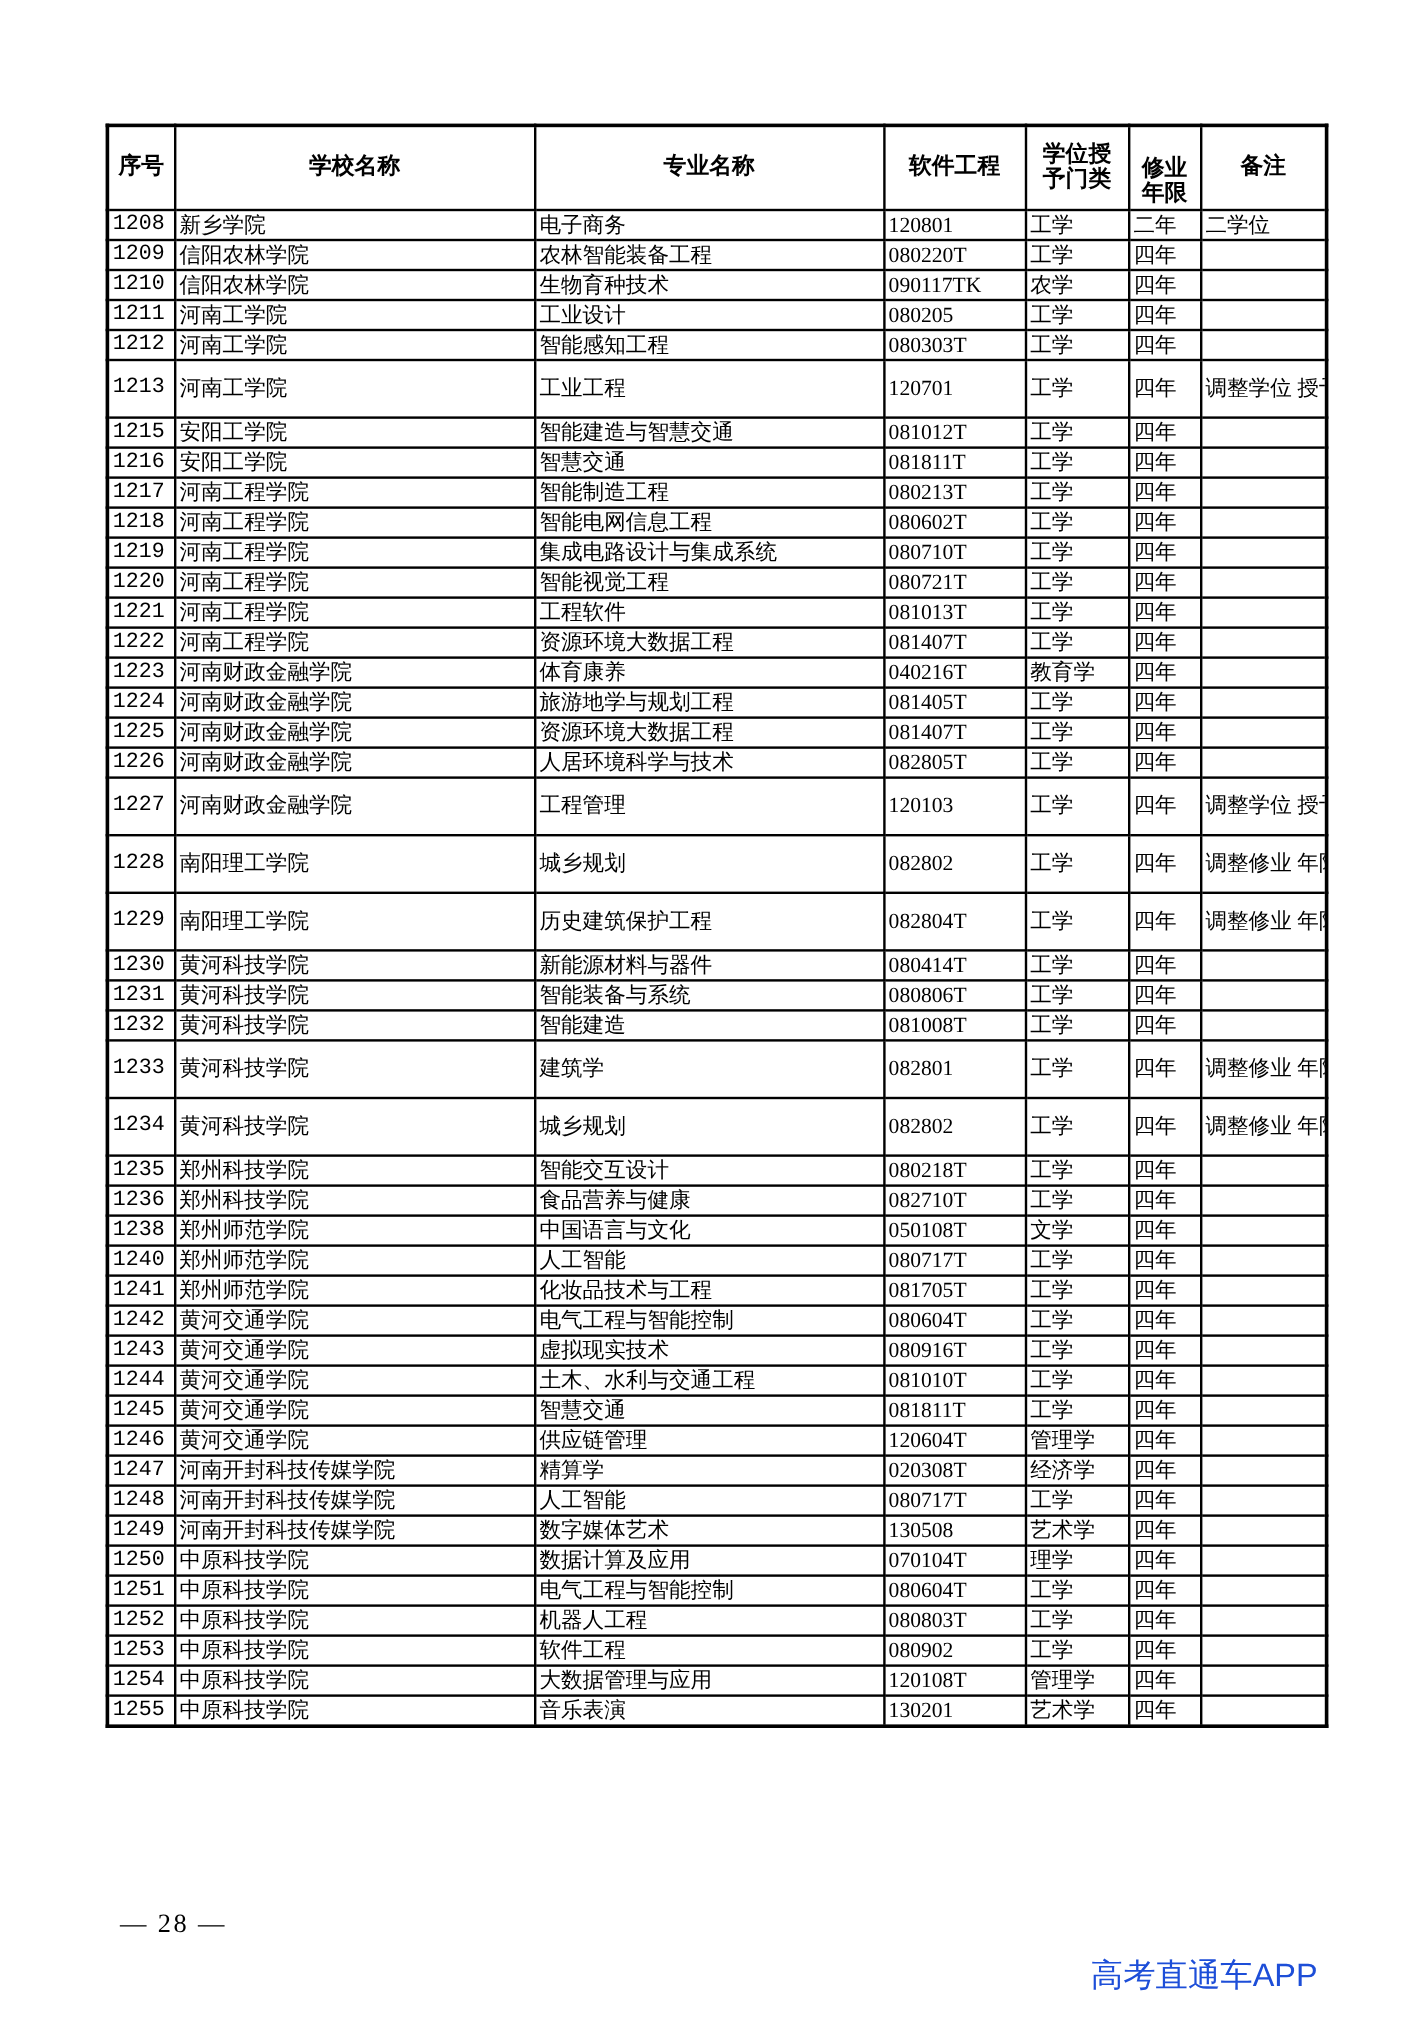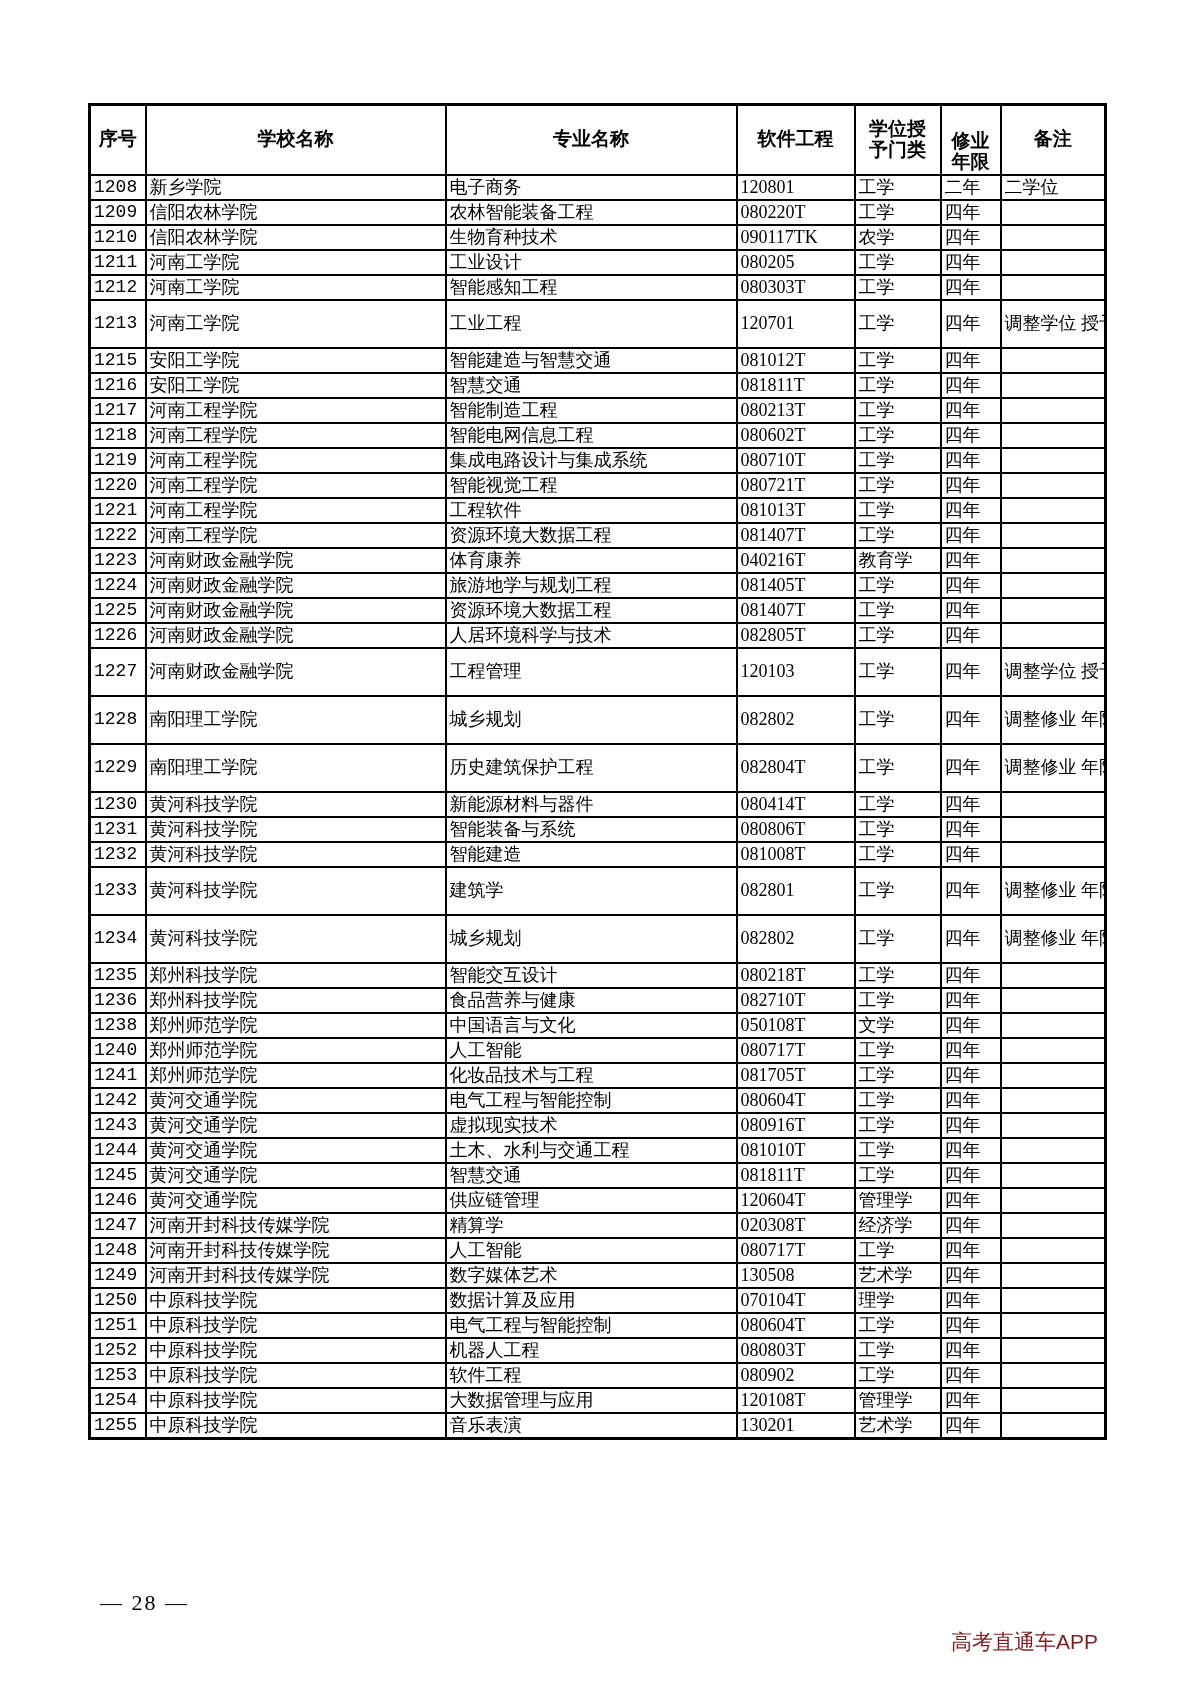--- a/index.html
+++ b/index.html
@@ -32,21 +32,21 @@
   td.c-remark{white-space:pre-line;padding:1px 4px;}
   th .wrap-narrow{display:inline-block;max-width:3.2em;}
   th .wrap-xnarrow{display:inline-block;max-width:2.2em;margin-top:24px;}
   .page-number{
     position:absolute;left:100px;top:1590px;
     font-size:22px;letter-spacing:2px;
     font-family:"Liberation Serif","DejaVu Serif",serif;
   }
   .watermark{
     position:absolute;right:92px;top:1628px;
-    font-size:21px;color:#7f1d1d;
+    font-size:27px;color:#1d4ed8;
     font-family:"Liberation Sans","DejaVu Sans",sans-serif;
   }
 </style>
 </head>
 <body>
 
 <div class="page">
 
   <table class="programs">
     <colgroup>

